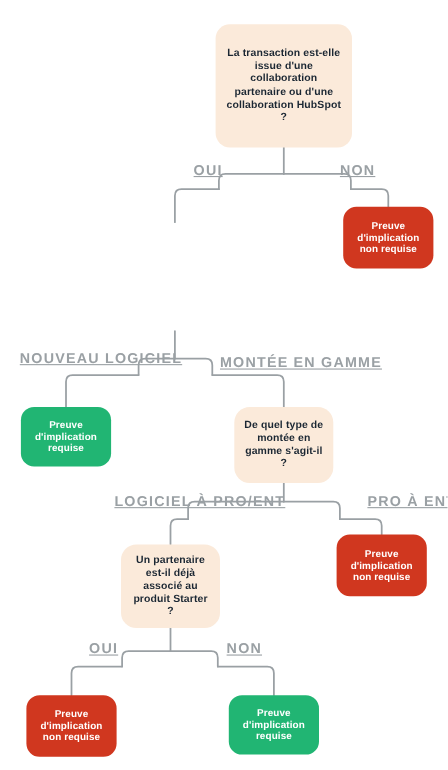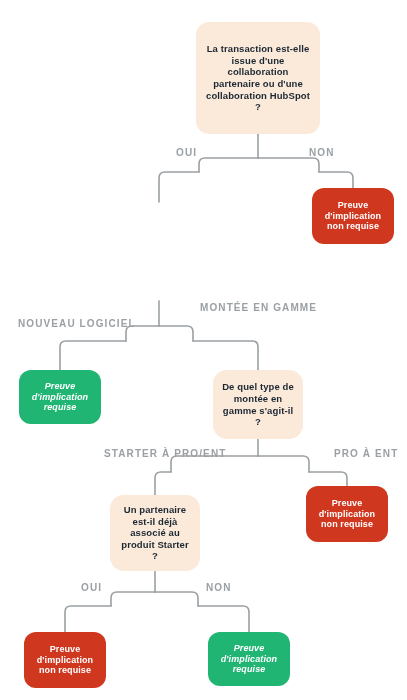--- a/index.html
+++ b/index.html
@@ -46,30 +46,31 @@
     padding: 6px 8px;
   }
   .node-terminal {
     font-size: 9px;
     color: #ffffff;
     padding: 5px 6px;
     border-radius: 12px;
     justify-content: center;
   }
   .node-red { background: #d0371f; }
-  .node-green { background: #21b573; font-style: italic; }
+  .node-green { background: #21b573; }
 
   .edge-label {
     position: absolute;
-    font-size: 10px;
+    font-size: 13px;
     font-weight: bold;
     letter-spacing: 1.1px;
     color: #9aa0a4;
     white-space: nowrap;
     z-index: 3;
+    text-decoration: underline;
   }
 </style>
 </head>
 <body>
 
 <div id="canvas">
 
   <svg id="connectors" viewBox="0 0 407 700">
     <g fill="none" stroke="#9aa0a4" stroke-width="1.6" stroke-linecap="round" stroke-linejoin="round">
 
@@ -114,31 +115,31 @@
 
   <div class="edge-label" style="left:176px; top:147px;">OUI</div>
   <div class="edge-label" style="left:309px; top:147px;">NON</div>
 
   <div class="node node-terminal node-red" style="left:312px; top:188px; width:82px; height:56px;">
     <span>Preuve d'implication non requise</span>
   </div>
 
 
   <div class="edge-label" style="left:18px; top:318px;text-align:center;">NOUVEAU LOGICIEL</div>
-  <div class="edge-label" style="left:200px; top:302px;">MONTÉE EN GAMME</div>
+  <div class="edge-label" style="left:200px; top:322px;">MONTÉE EN GAMME</div>
 
   <div class="node node-terminal node-green" style="left:19px; top:370px; width:82px; height:54px;">
     <span>Preuve d'implication requise</span>
   </div>
 
   <div class="node node-decision" style="left:213px; top:370px; width:90px; height:69px;align-items:center;">
     <span>De quel type de montée en gamme s'agit-il ?</span>
   </div>
 
-  <div class="edge-label" style="left:104px; top:448px;">STARTER À PRO/ENT</div>
+  <div class="edge-label" style="left:104px; top:448px;">LOGICIEL À PRO/ENT</div>
   <div class="edge-label" style="left:318px; top:448px;margin-left:16px;">PRO À ENT</div>
 
   <div class="node node-terminal node-red" style="left:306px; top:486px; width:82px; height:56px;">
     <span>Preuve d'implication non requise</span>
   </div>
 
   <div class="node node-decision" style="left:110px; top:495px; width:90px; height:76px;justify-content:flex-end;">
     <span>Un partenaire est-il déjà associé au produit Starter ?</span>
   </div>
 

